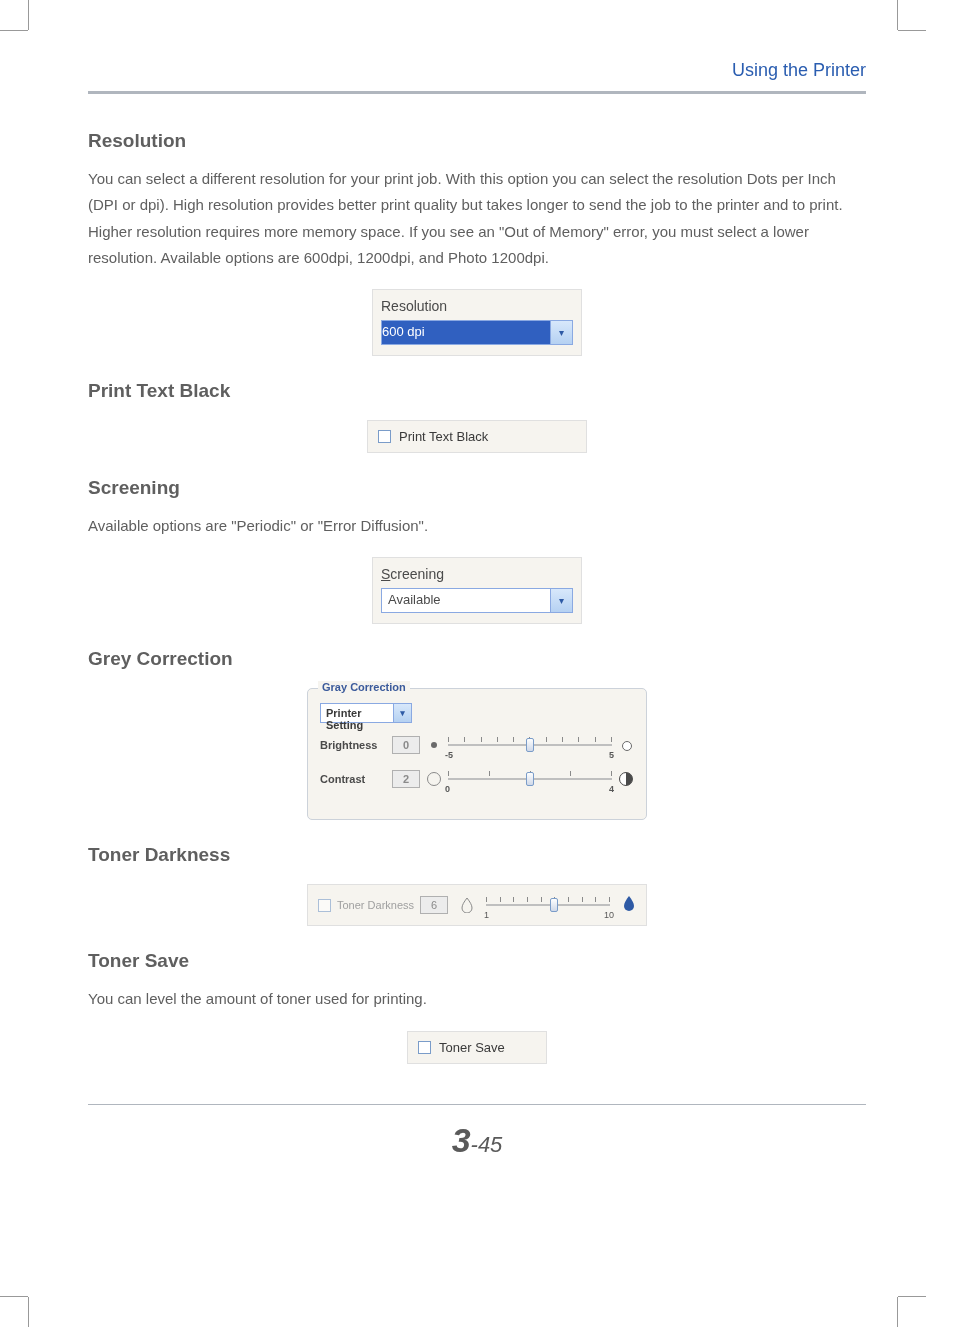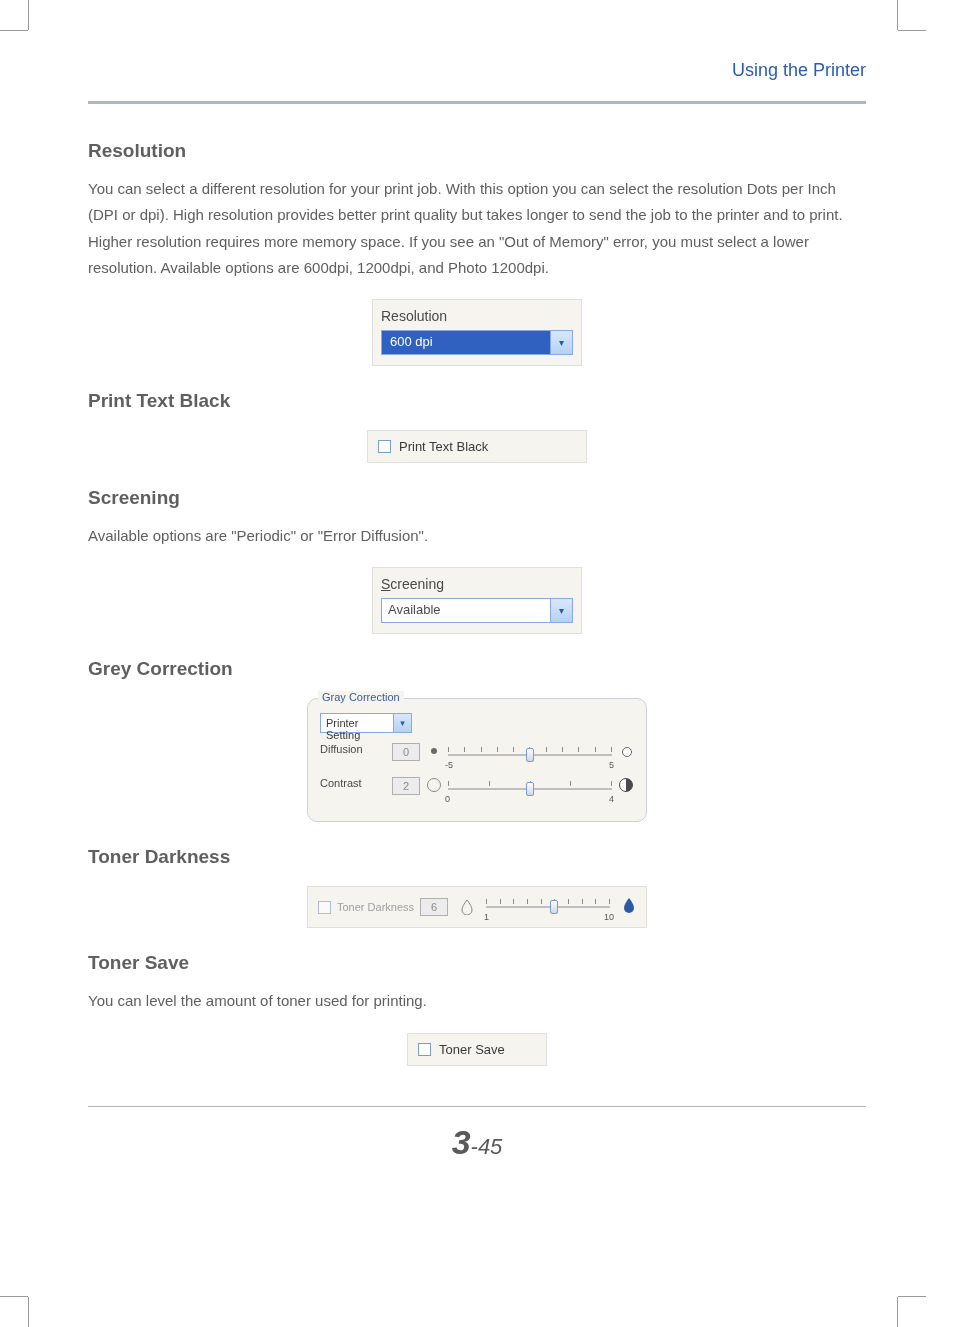--- a/index.html
+++ b/index.html
@@ -21,21 +21,21 @@
     .crop-mark-tr-h { position: absolute; top: 30px; right: 28px; width: 28px; height: 1px; background: #999; }
     .crop-mark-bl-v { position: absolute; bottom: 0; left: 28px; width: 1px; height: 30px; background: #999; }
     .crop-mark-bl-h { position: absolute; bottom: 30px; left: 0; width: 28px; height: 1px; background: #999; }
     .crop-mark-br-v { position: absolute; bottom: 0; right: 56px; width: 1px; height: 30px; background: #999; }
     .crop-mark-br-h { position: absolute; bottom: 30px; right: 28px; width: 28px; height: 1px; background: #999; }
     .page {
       padding: 60px 88px 60px 88px;
     }
     .header {
       text-align: right;
-      padding-bottom: 20px;
+      padding-bottom: 10px;
       border-bottom: 3px solid #b0b6be;
       margin-bottom: 36px;
     }
     .header-text {
       color: #2a5db0;
       font-size: 18px;
     }
     .section-heading {
       color: #5f5f5f;
       font-size: 19px;
@@ -70,21 +70,21 @@
       width: 100%;
       height: 25px;
       border: 1px solid #8aa9e2;
       background: #fff;
     }
     .dropdown-value {
       flex: 1;
       background: #3060c0;
       color: #fff;
       font-size: 13px;
-      padding: 4px 8px;
+      padding: 4px 0;
       line-height: 1;
     }
     .dropdown-value-plain {
       flex: 1;
       color: #4a4a4a;
       font-size: 13px;
       padding: 4px 6px;
       line-height: 1;
     }
     .dropdown-arrow {
@@ -133,34 +133,35 @@
     .scr-label .ul {
       text-decoration: underline;
     }
     
     .gc-fig {
       width: 340px;
       border: 1px solid #ccd2da;
       background: #f6f4ef;
       position: relative;
       padding: 14px 12px 12px 12px;
-      border-radius: 10px;
+      border-radius: 5px;
+      font-weight: bold;
     }
     .gc-legend {
       position: absolute;
       top: -8px;
       left: 10px;
       background: #f6f4ef;
       padding: 0 4px;
       color: #3b5a9b;
       font-size: 11px;
     }
     .gc-row {
       display: flex;
-      align-items: flex-start;
+      align-items: center;
       margin-bottom: 10px;
     }
     .gc-row-label {
       width: 72px;
       font-size: 11px;
       color: #4a4a4a;
     }
     .gc-small-dropdown {
       width: 92px;
       height: 20px;
@@ -394,21 +395,21 @@
   <div class="figure">
     <div class="gc-fig">
       <div class="gc-legend">Gray Correction</div>
       <div class="gc-row">
         <div class="gc-small-dropdown">
           <div class="val">Printer Setting</div>
           <div class="arr">▾</div>
         </div>
       </div>
       <div class="gc-row">
-        <div class="gc-row-label">Diffusion</div>
+        <div class="gc-row-label">Brightness</div>
         <div class="gc-num-box">0</div>
         <div class="slider-icon">
             <div class="sun-small"></div>
           </div>
         <div class="slider-wrap">
           <div class="slider-track">
             <div class="slider-ticks">
               <span class="tick"></span>
                 <span class="tick"></span>
                 <span class="tick"></span>
@@ -423,21 +424,21 @@
             </div>
             <div class="slider-thumb"></div>
             <span class="slider-min-label" style="left:-3px">-5</span>
             <span class="slider-max-label" style="right:-2px">5</span>
           </div>
         </div>
         <div class="slider-icon">
             <div class="sun-large"></div>
           </div>
       </div>
-      <div class="gc-row" style="margin-bottom:8px">
+      <div class="gc-row" style="margin-bottom:16px">
         <div class="gc-row-label">Contrast</div>
         <div class="gc-num-box">2</div>
         <div class="slider-icon">
             <div class="contrast-low"></div>
           </div>
         <div class="slider-wrap">
           <div class="slider-track">
             <div class="slider-ticks">
               <span class="tick"></span>
                 <span class="tick"></span>

